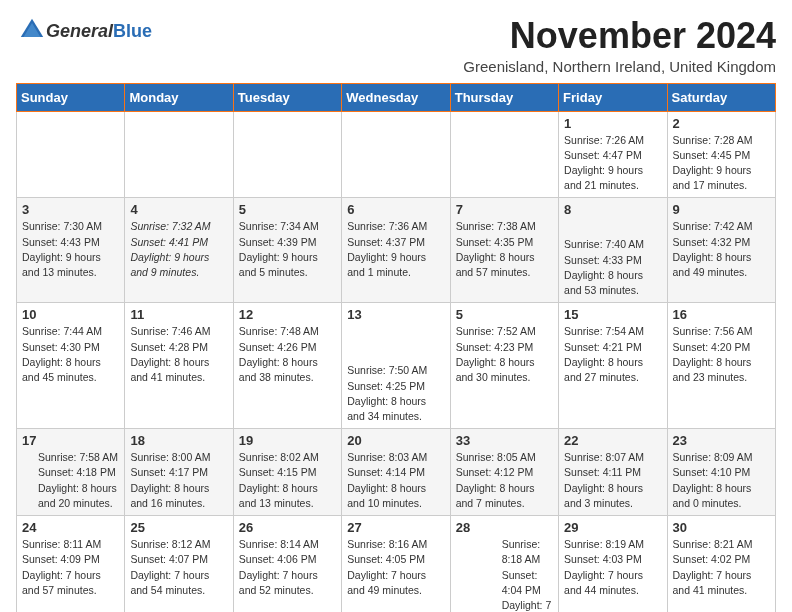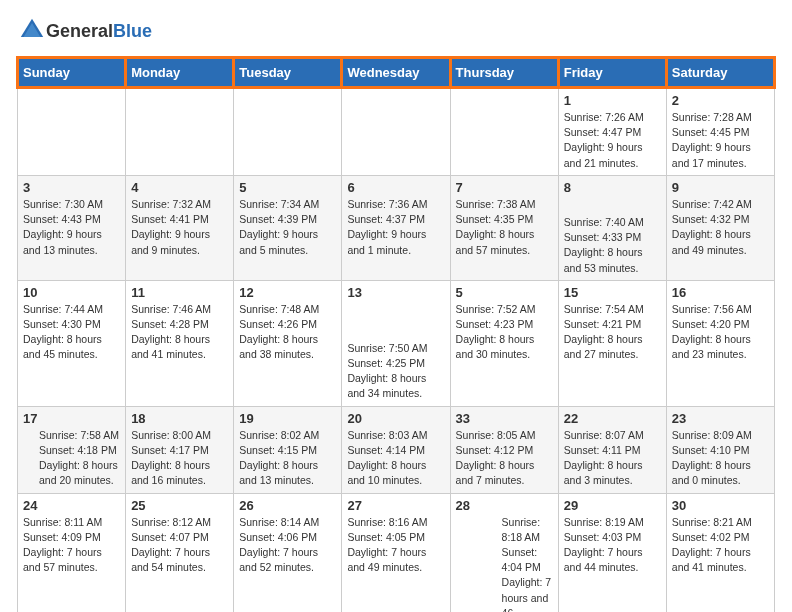--- a/index.html
+++ b/index.html
@@ -19,21 +19,21 @@
     .logo {
       display: flex;
       align-items: center;
       gap: 0;
     }
     .logo-text {
       font-size: 18px;
       font-weight: bold;
       line-height: 1.1;
     }
-    .logo-general { color: #333; }
+    .logo-general { color: #333; font-style: italic; }
     .logo-blue { color: #2a6db5; }
     .logo-icon {
       width: 28px;
       height: 28px;
       margin-left: 2px;
     }
     .title-block {
       text-align: right;
     }
     .month-title {
@@ -52,21 +52,21 @@
       border-collapse: collapse;
       table-layout: fixed;
     }
     .calendar th {
       background: #2a6db5;
       color: #fff;
       font-size: 13px;
       font-weight: bold;
       padding: 6px 4px;
       text-align: left;
-      border: 3px solid #f97316;
+      border: 1px solid #f97316;
     }
     .calendar td {
       vertical-align: top;
       border: 1px solid #ccc;
       padding: 4px 5px;
       font-size: 11px;
       color: #333;
       min-height: 80px;
       background: #fff;
     }
@@ -101,20 +101,24 @@
     <div>
       <svg class="logo-icon" viewBox="0 0 40 40" width="40" height="40">
         <polygon points="20,4 36,30 4,30" fill="#2a6db5"></polygon>
         <polygon points="20,10 32,30 8,30" fill="#5ba3e0" opacity="0.5"></polygon>
       </svg>
     </div>
     <div class="logo-text">
       <div><span class="logo-general">General</span><span class="logo-blue">Blue</span></div>
     </div>
   </div>
+  <div class="title-block">
+    <div class="month-title">November 2024</div>
+    <div class="location-title">Greenisland, Northern Ireland, United Kingdom</div>
+  </div>
 </div>
 
 <table class="calendar">
   <thead>
     <tr>
     <th>Sunday</th>
         <th>Monday</th>
         <th>Tuesday</th>
         <th>Wednesday</th>
         <th>Thursday</th>
@@ -144,21 +148,21 @@
       </tr>
       <tr>
         <td>
           <span class="day-number">3</span>
           <div class="day-info" style="white-space: pre-line;">Sunrise: 7:30 AM
 Sunset: 4:43 PM
 Daylight: 9 hours and 13 minutes.</div>
         </td>
         <td>
           <span class="day-number">4</span>
-          <div class="day-info" style="white-space: pre-line;">Sunrise: 7:32 AM
+          <div class="day-info" style="white-space: pre-line; font-style: italic;">Sunrise: 7:32 AM
 Sunset: 4:41 PM
 Daylight: 9 hours and 9 minutes.</div>
         </td>
         <td>
           <span class="day-number">5</span>
           <div class="day-info" style="white-space: pre-line;">Sunrise: 7:34 AM
 Sunset: 4:39 PM
 Daylight: 9 hours and 5 minutes.</div>
         </td>
         <td>

